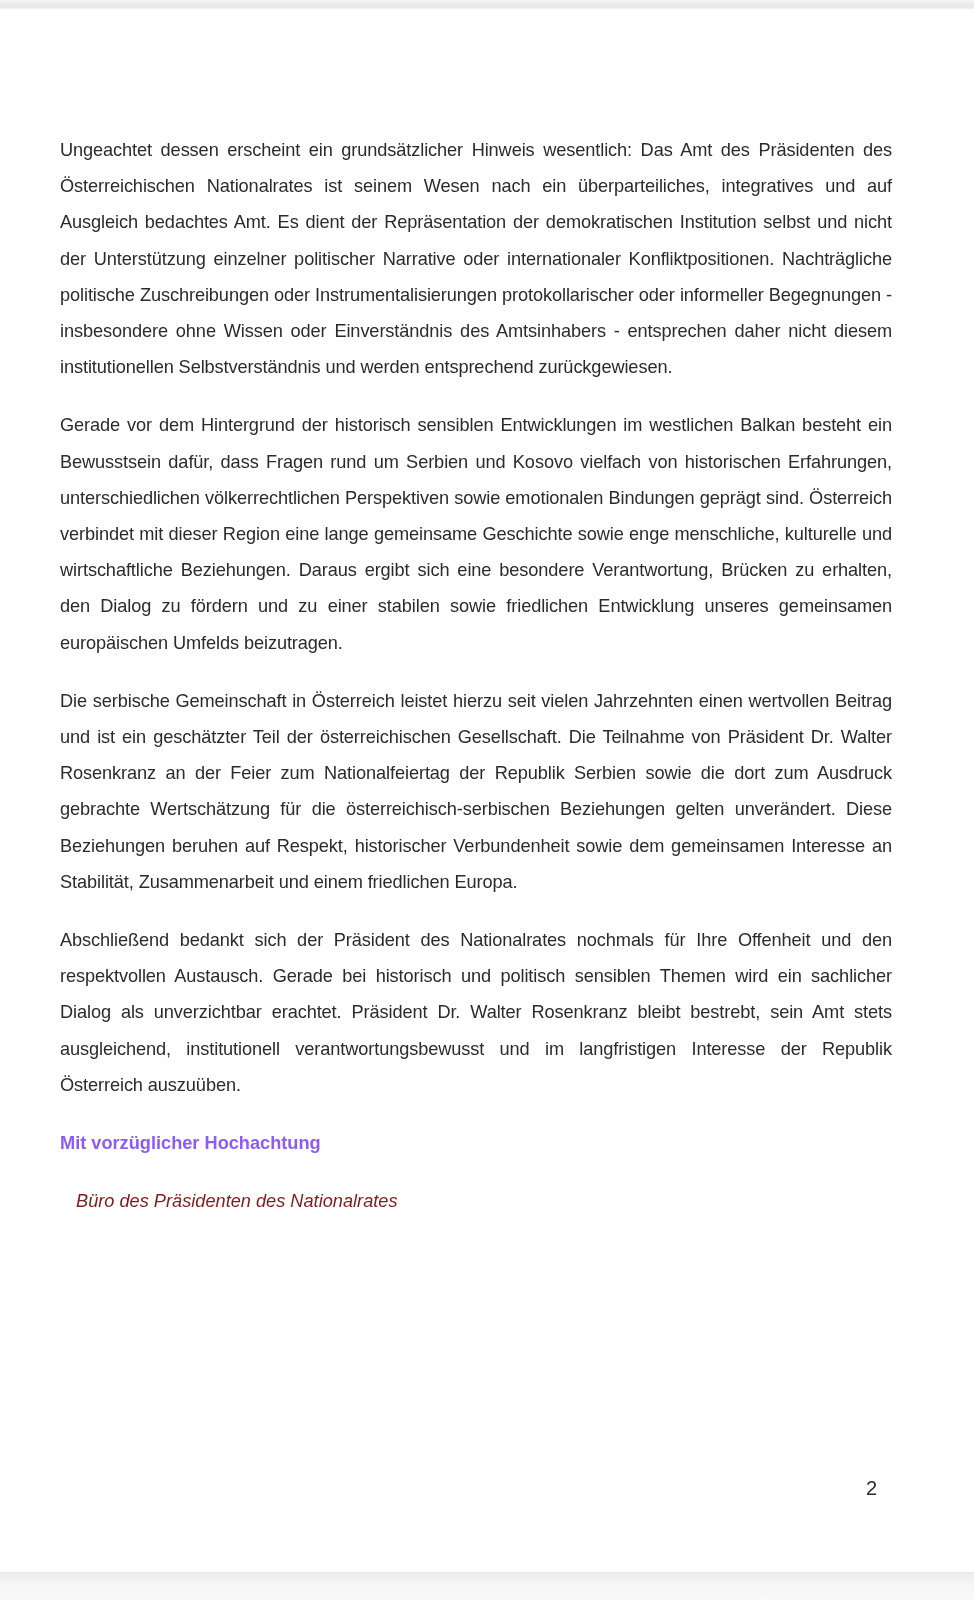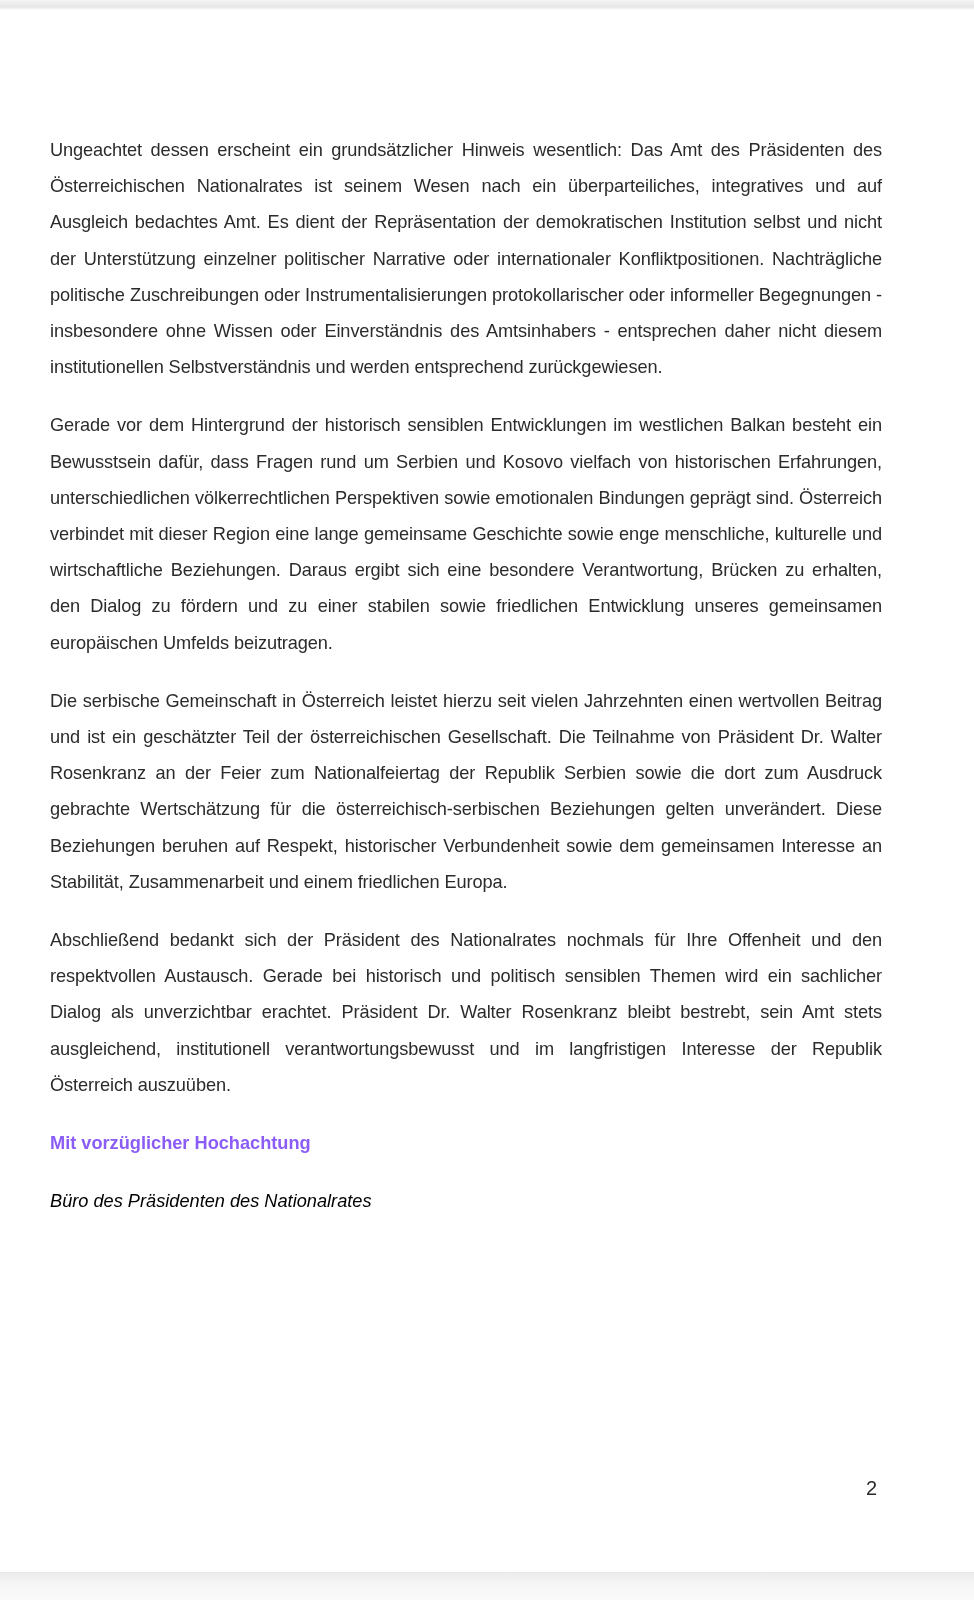--- a/index.html
+++ b/index.html
@@ -30,45 +30,45 @@
     }
     .page {
       position: absolute;
       left: 0; top: 10px;
       width: 974px;
       height: 1562px;
       background: #ffffff;
     }
     .body-text {
       position: absolute;
-      left: 50px;
+      left: 60px;
       top: 122px;
       width: 832px;
     }
     .para {
       margin: 0 0 22px 0;
       font-size: 18.2px;
       line-height: 36.2px;
       text-align: justify;
       letter-spacing: -0.1px;
       word-spacing: 0px;
     }
     .closing {
       margin: 0 0 22px 0;
       font-size: 18.2px;
       line-height: 36.2px;
       font-weight: bold;
       color: #8b5cf6;
     }
     .signature {
-      margin: 0;
+      margin: 16px;
       font-size: 18.2px;
       line-height: 36.2px;
       font-style: italic;
-      color: #000000;
+      color: #7f1d1d;
     }
     .page-number {
       position: absolute;
       left: 866px;
       top: 1467px;
       font-size: 20px;
       color: #2b2b2b;
     }
   </style>
 </head>

